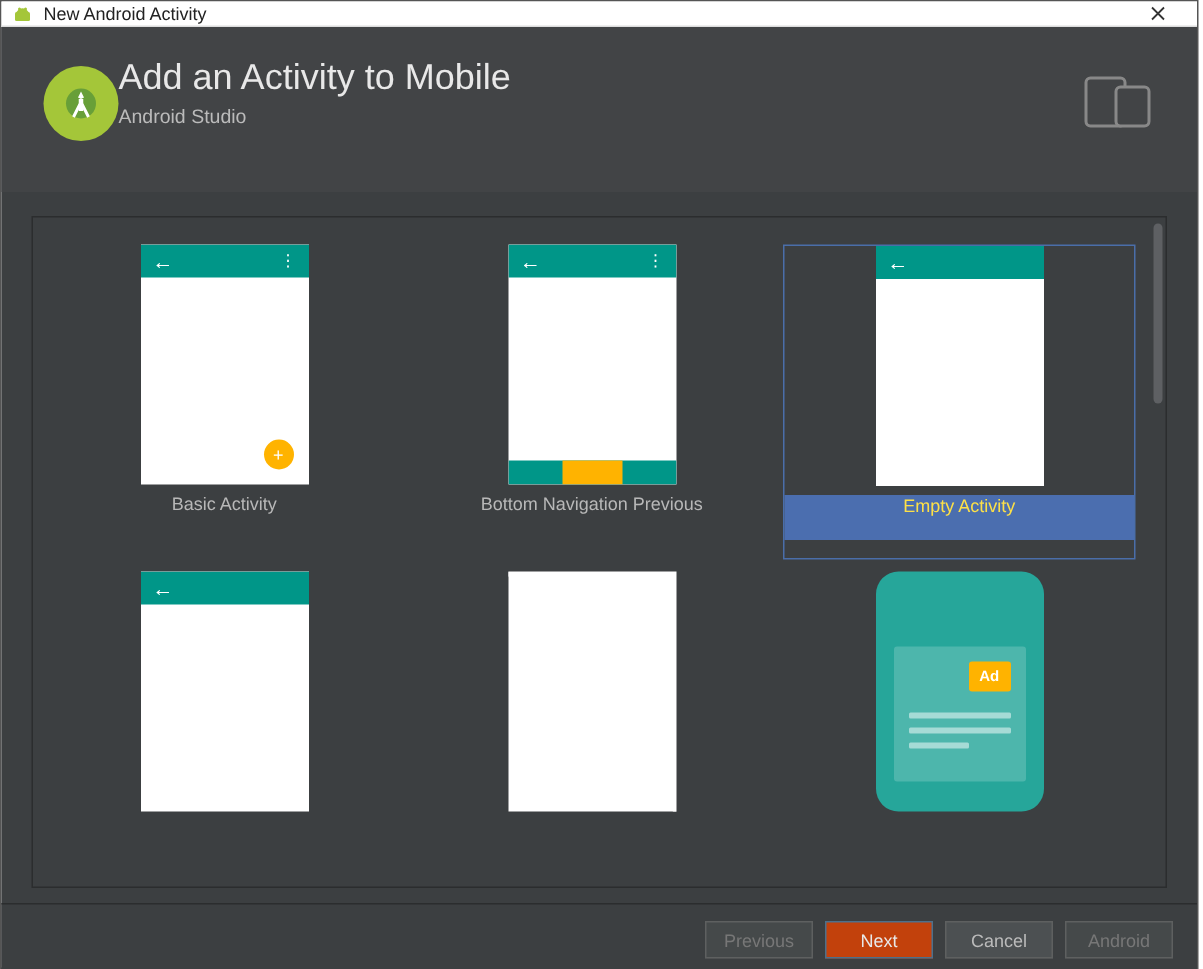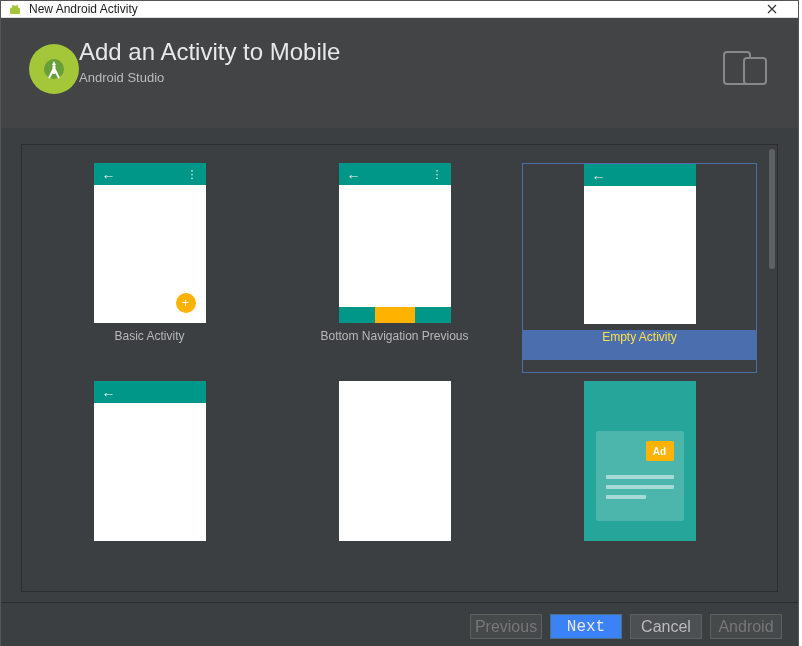--- a/index.html
+++ b/index.html
@@ -38,22 +38,22 @@
   .diag-line { position:absolute; top:0; left:0; width:200%; height:2px; background:#fff; transform-origin:0 0; transform:rotate(55deg);}
   .fsbtn { position:absolute; top:4px; right:6px; width:14px; height:14px; }
   .dots-row { position:absolute; bottom:6px; left:0; right:0; display:flex; gap:6px; justify-content:center;}
   .dots-row .d { width:5px; height:5px; border-radius:50%; background:rgba(255,255,255,0.4);}
   .dots-row .d.active { background:rgba(255,255,255,0.9);}
   .ad-card { position:absolute; top:50px; left:12px; right:12px; bottom:20px; background:rgba(255,255,255,0.18); border-radius:2px; padding:10px;}
   .ad-badge { width:28px; height:20px; background:#ffb300; color:#fff; font-size:10px; font-weight:bold; display:flex; align-items:center; justify-content:center; border-radius:2px; margin-left:auto; margin-bottom:14px;}
   .ad-line { height:4px; background:rgba(255,255,255,0.5); margin-bottom:6px; border-radius:1px;}
   .ad-line.short { width:60%;}
   .footer { height: 48px; background: #3c3f41; border-top: 1px solid #2b2d2e; display:flex; align-items:center; justify-content:flex-end; padding: 0 16px; gap:8px;}
-  .btn { min-width: 72px; height: 25px; border: 1px solid #5e6060; background: #4c5052; color: #bbb; font-size: 16px; display:flex; align-items:center; justify-content:center; cursor:pointer;}
-  .btn.primary { background: #3b82f6; border-color:#4c708c; color:#e8e8e8;font-family:Liberation Mono, monospace;}
+  .btn { min-width: 72px; height: 25px; border: 1px solid #5e6060; background: #4c5052; color: #bbb; font-size: 12px; display:flex; align-items:center; justify-content:center; cursor:pointer;}
+  .btn.primary { background: #c2410c; border-color:#4c708c; color:#e8e8e8;}
   .btn.disabled { color: #777; background:#45494a; cursor:default;}
 </style>
 </head>
 <body>
 
 <div class="window">
   <div class="titlebar">
     <span class="app-icon">
       <svg width="14" height="14" viewBox="0 0 14 14">
           <rect x="2" y="6" width="10" height="6" rx="1" fill="#a4c639"></rect>
@@ -162,21 +162,21 @@
                   <div class="d active"></div>
                   <div class="d"></div>
                 </div>
             </div>
             <div class="label-row">
                 <span class="label"></span>
               </div>
           </div>
 
           <div class="card">
-            <div class="thumb-box teal-full" style="background:#26a69a;">
+            <div class="thumb-box teal-full" style="background:#26a69a;border-radius:15px;">
               <div class="ad-card">
                 <div class="ad-badge">Ad</div>
                 <div class="ad-line"></div>
                 <div class="ad-line"></div>
                 <div class="ad-line short"></div>
               </div>
             </div>
             <div class="label-row">
                 <span class="label"></span>
               </div>

